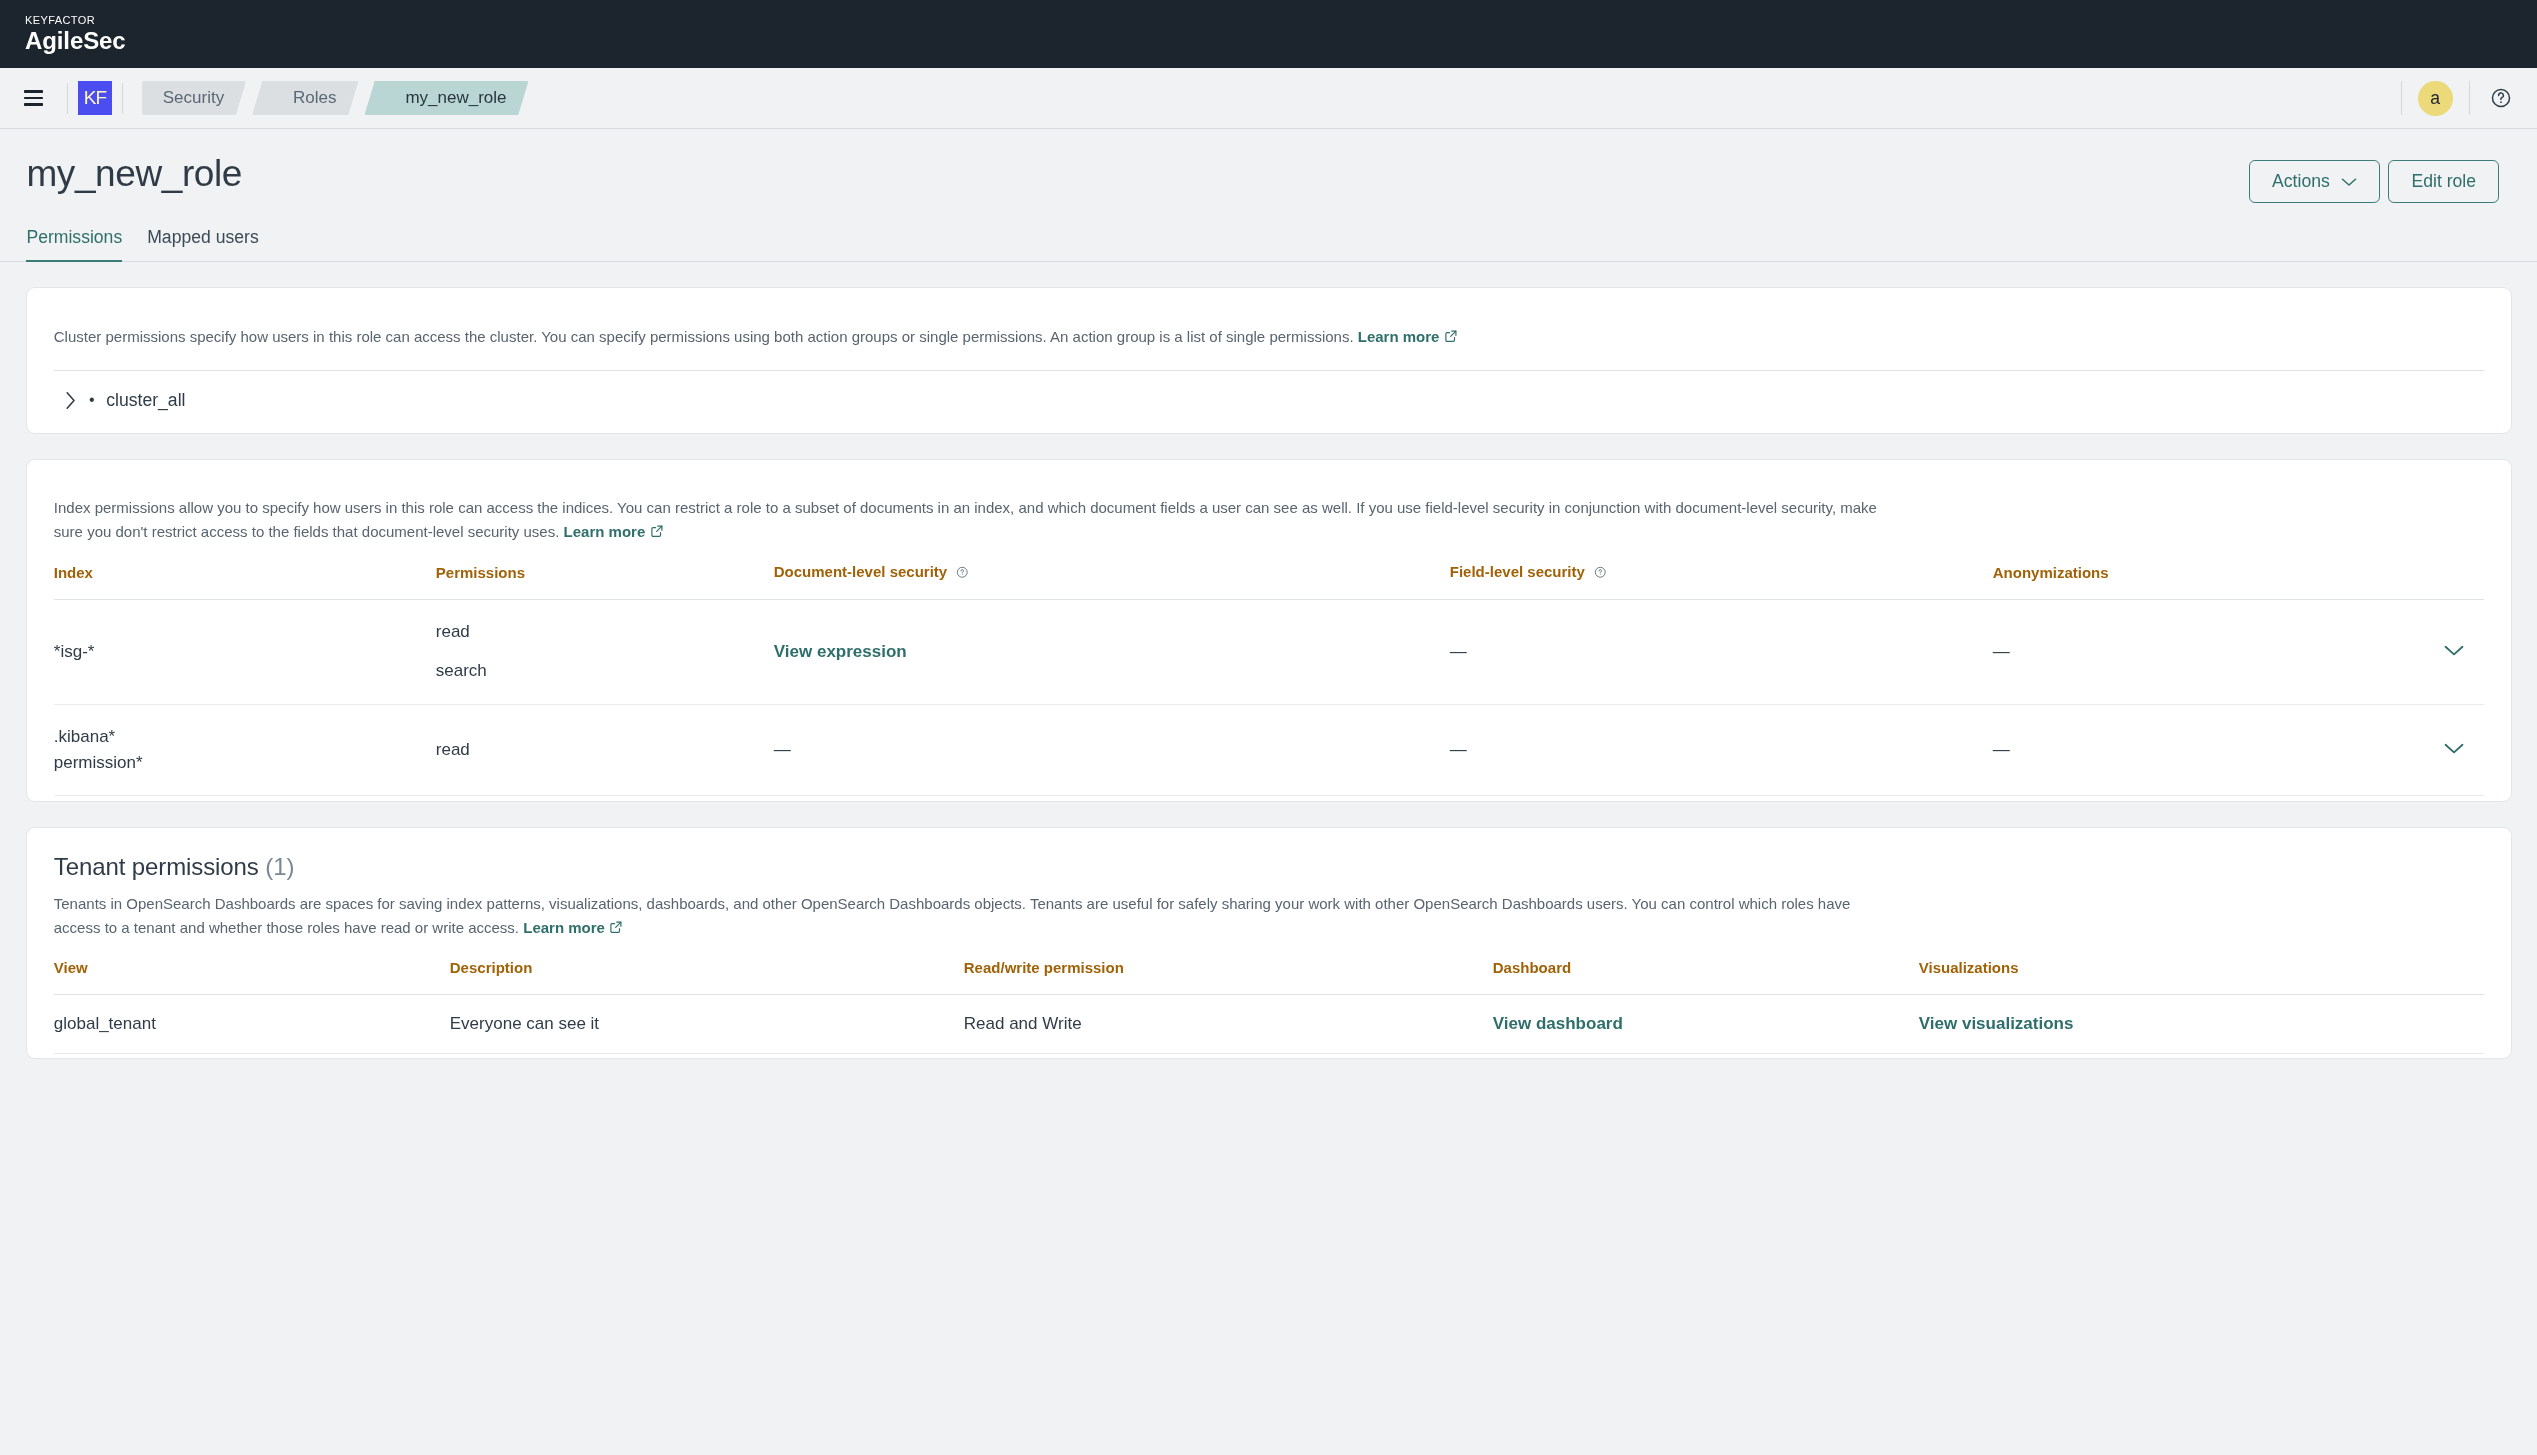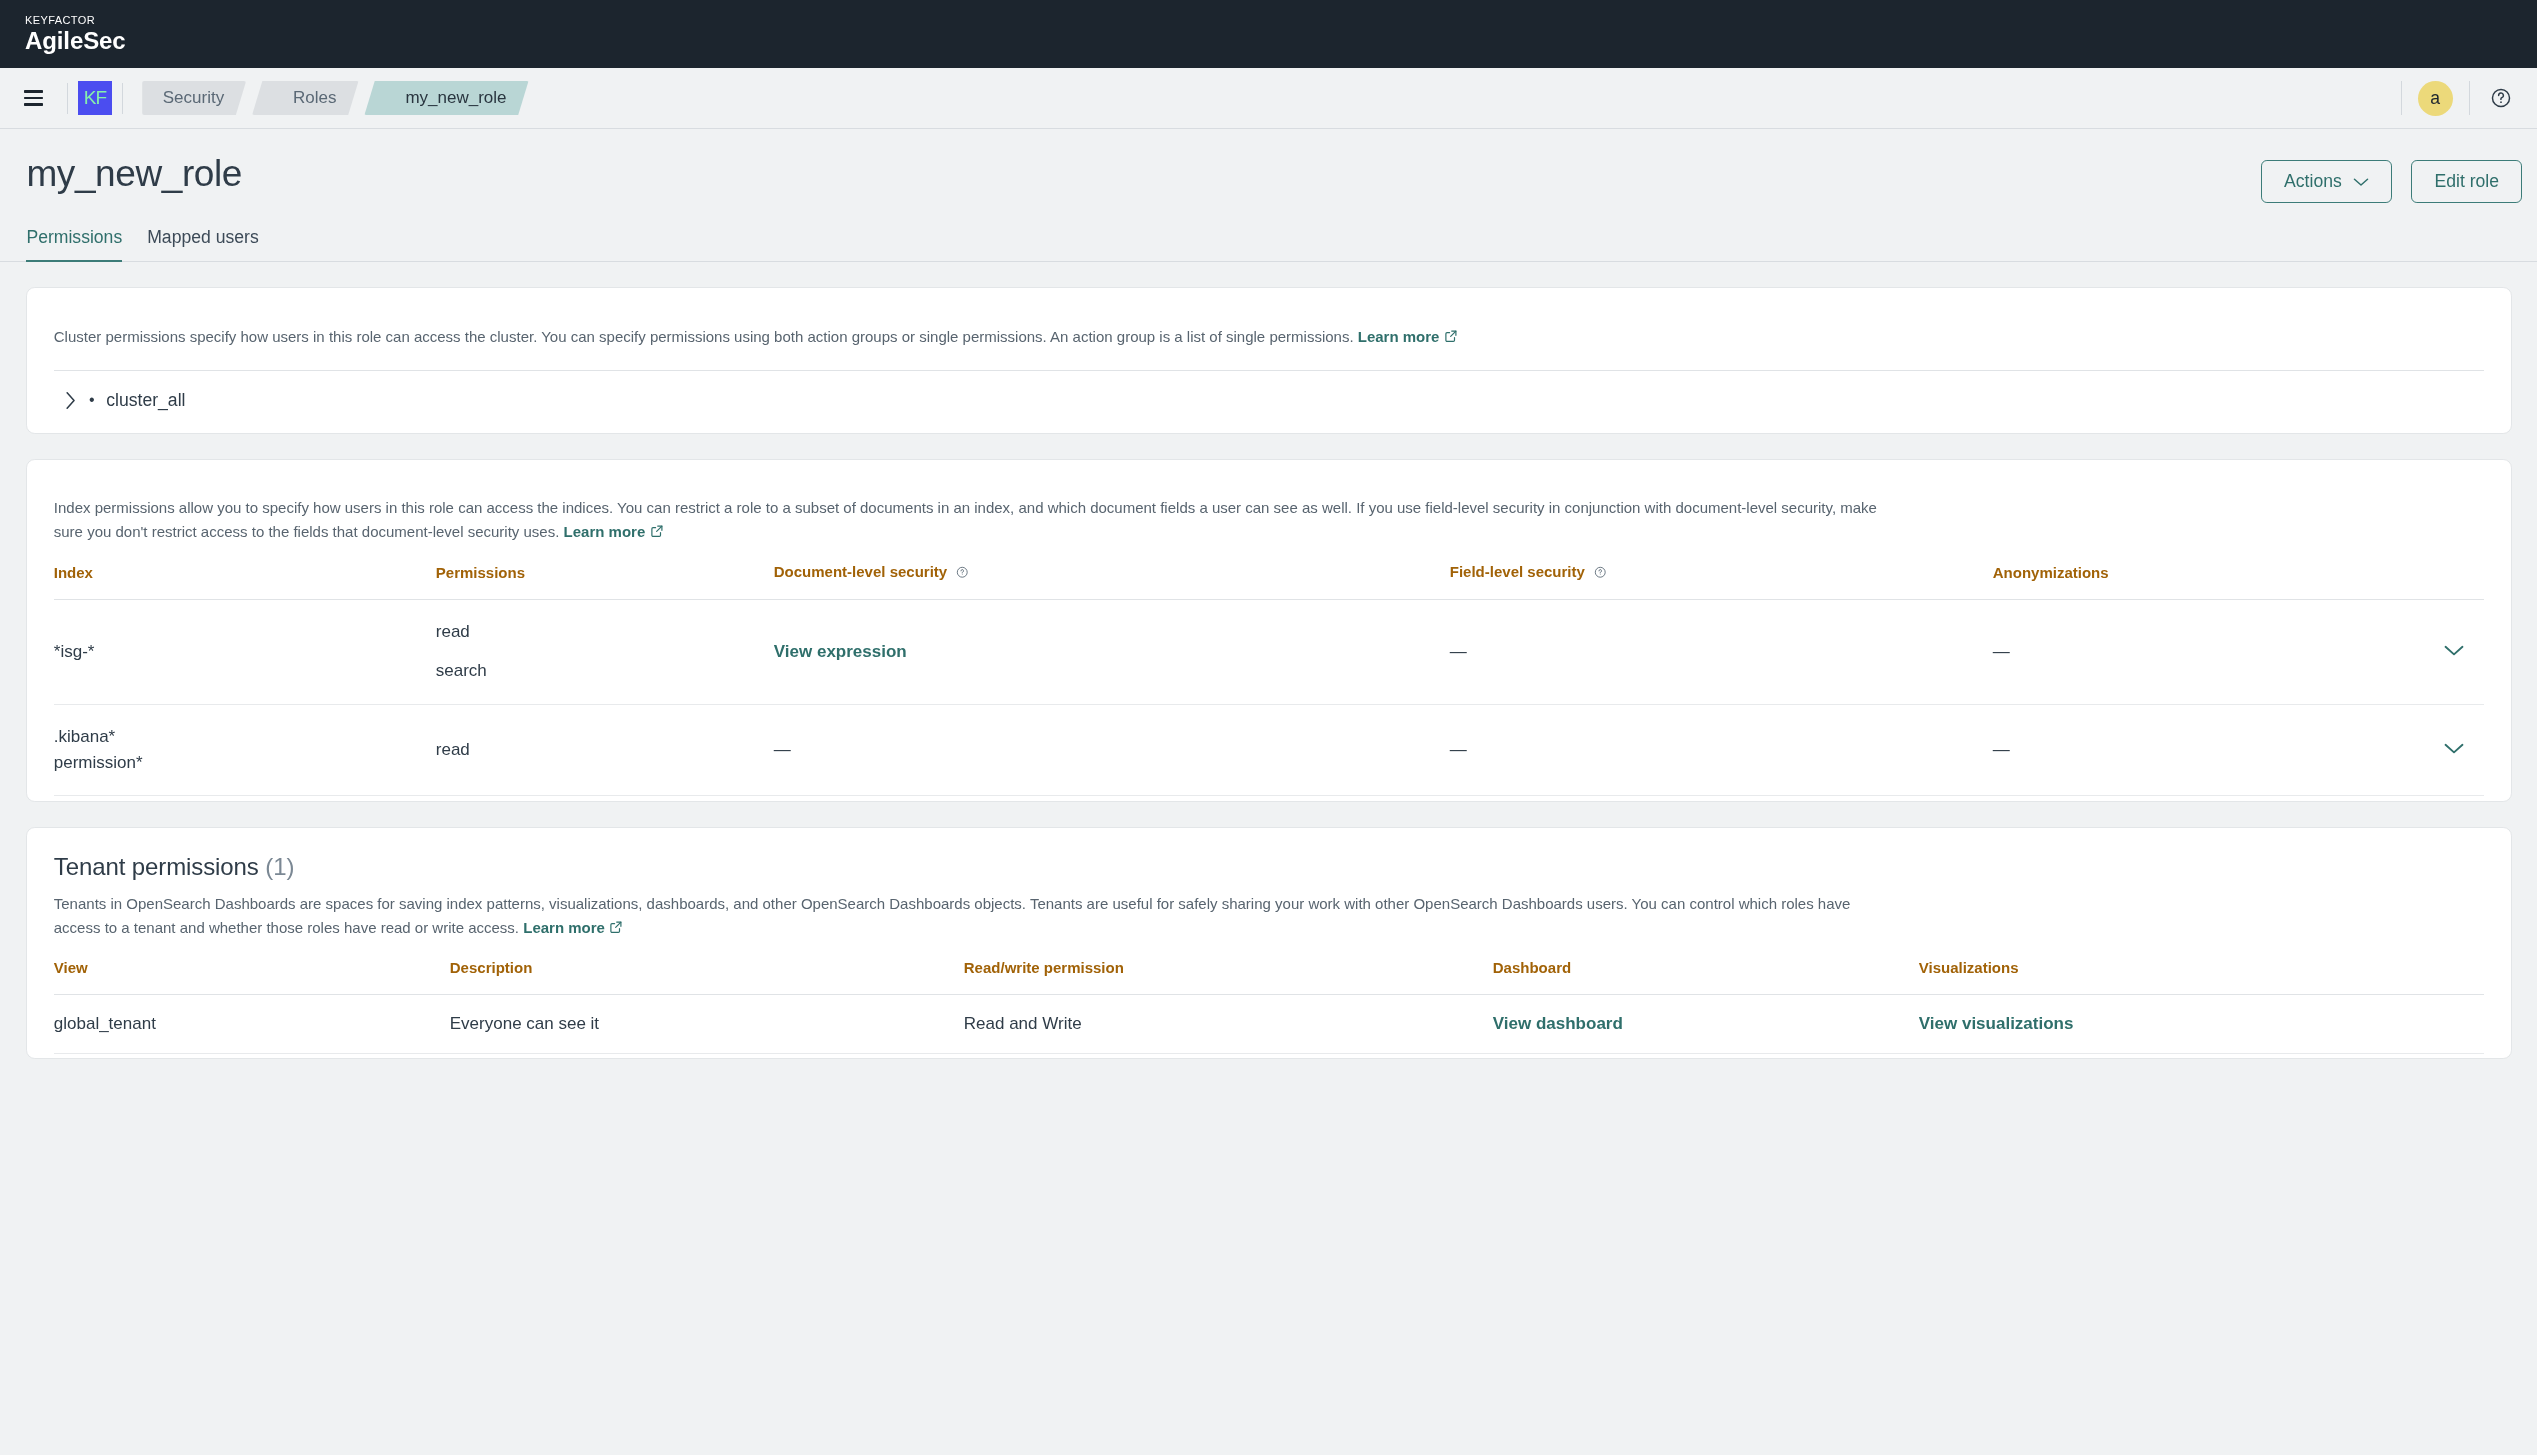--- a/index.html
+++ b/index.html
@@ -36,21 +36,21 @@
     position: relative;
   }
   .hamburger {
     width: 29px; height: 29px; display: flex; flex-direction: column;
     justify-content: center; align-items: center; gap: 4.4px; cursor: pointer;
     margin-right: 8.8px;
   }
   .hamburger span { display: block; width: 19px; height: 2.2px; background: #1c252e; border-radius: 0.7px; }
   .nav-divider { width: 0.7px; height: 31px; background: #d3d8dd; margin: 0 10.3px; }
   .kf-logo {
-    width: 34px; height: 34px; background: #4b4df0; color: #86efac;
+    width: 34px; height: 34px; background: #4b4df0; color: #fef9c3;
     display: flex; align-items: center; justify-content: center;
     font-size: 19px; font-weight: 400; letter-spacing: -0.7px; cursor: pointer;
   }
   .crumbs { display: flex; align-items: center; margin-left: 8.8px; }
   .crumb {
     height: 34px; display: flex; align-items: center;
     padding: 0 22px 0 41px;
     background: #dcdfe2; color: #5a6875;
     font-size: 17px; cursor: pointer; position: relative;
     margin-right: 5.9px;
@@ -74,22 +74,22 @@
     display: flex; align-items: center; justify-content: center;
   }
 
   
   .page-head { padding: 25px 26.4px 0 26.4px; position: relative; }
   .page-title {
     font-size: 37px; font-weight: 400; color: #2f3c48; letter-spacing: -0.4px;
     line-height: 1.1;
   }
   .head-actions {
-    position: absolute; right: 16px; top: 31px;
-    display: flex; gap: 19px;
+    position: absolute; right: 39px; top: 31px;
+    display: flex; gap: 8px;
   }
   .btn {
     border: 0.7px solid #3c7c78; color: #2f6f6b; background: transparent;
     border-radius: 5.9px; height: 43px; padding: 0 22px;
     font-size: 17.6px; font-family: inherit; cursor: pointer;
     display: flex; align-items: center; gap: 11.7px;
   }
   .tabs { display: flex; gap: 25px; margin-top: 32px; padding-left: 0; }
   .tab {
     font-size: 17.6px; color: #3c4a57; padding-bottom: 11.7px; cursor: pointer;

